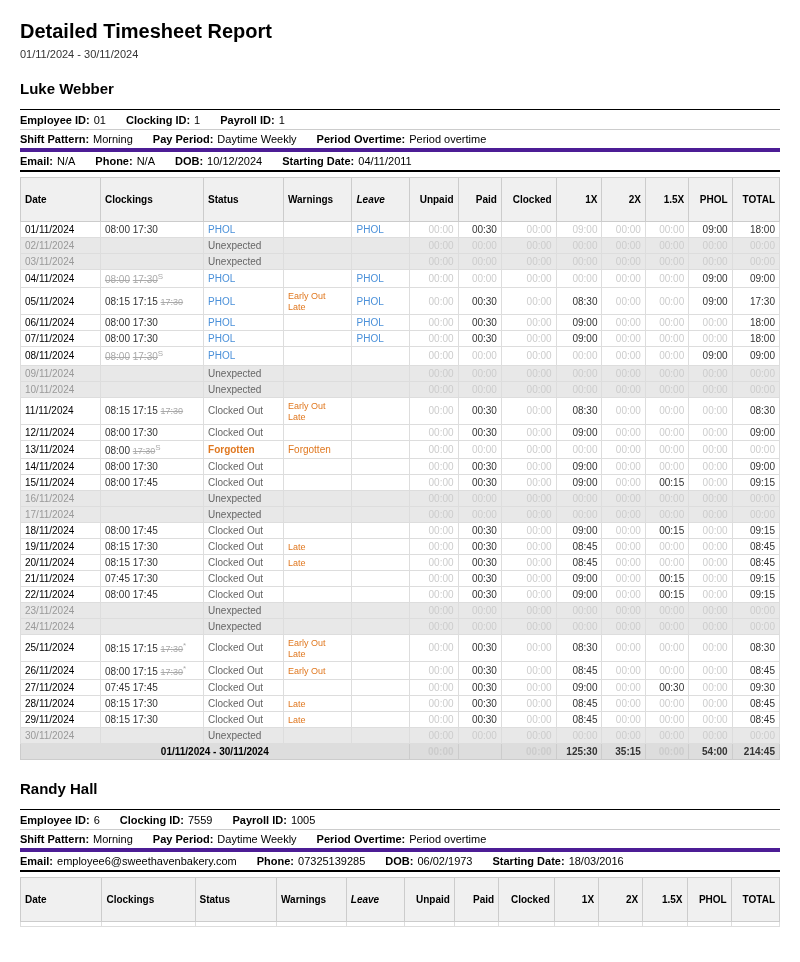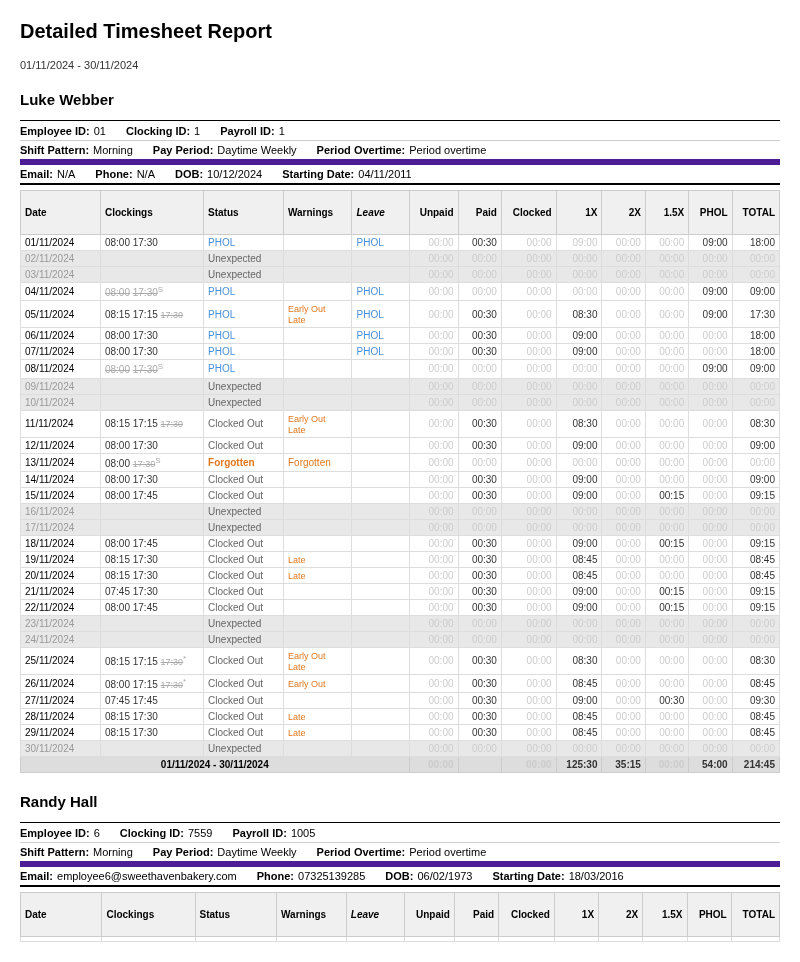--- a/index.html
+++ b/index.html
@@ -1,31 +1,31 @@
 <!DOCTYPE html>
 <html><head>
   <meta charset="utf-8">
   <style>
     * { box-sizing: border-box; margin: 0; padding: 0; }
     body { font-family: Arial, sans-serif; font-size: 11px; background: #fff; color: #000; padding: 20px; }
     
-    .report-title { font-size: 20px; font-weight: bold; margin-bottom: 16px; }
+    .report-title { font-size: 20px; font-weight: bold; margin-bottom: 5px; }
     .report-dates { font-size: 11px; color: #333; margin-bottom: 20px; }
     
     .employee-section { margin-bottom: 20px; }
     .employee-name { font-size: 15px; font-weight: bold; margin-bottom: 4px; border-bottom: 1px solid #000; padding-bottom: 12px; }
     
     .employee-meta { display: flex; gap: 20px; font-size: 11px; margin-bottom: 3px; }
     .employee-meta span { display: flex; gap: 4px; }
     .meta-label { font-weight: bold; }
     
     .shift-info { display: flex; gap: 20px; font-size: 11px; margin-bottom: 3px; border-top: 1px solid #ccc; padding-top: 3px; }
     .shift-info span { display: flex; gap: 4px; }
     
-    .contact-info { display: flex; gap: 20px; font-size: 11px; margin-bottom: 5px; border-top: 6px solid #4c1d95; padding-top: 3px; border-bottom: 2px solid #000; padding-bottom: 3px; }
+    .contact-info { display: flex; gap: 20px; font-size: 11px; margin-bottom: 5px; border-top: 4px solid #4c1d95; padding-top: 3px; border-bottom: 2px solid #000; padding-bottom: 3px; }
     .contact-info span { display: flex; gap: 4px; }
     
     table { width: 100%; border-collapse: collapse; font-size: 10px; margin-bottom: 5px; }
     th { background: #f0f0f0; border: 1px solid #ccc; padding: 16px 4px; text-align: left; font-weight: bold; font-size: 10px; }
     td { border: 1px solid #ddd; padding: 2px 4px; font-size: 10px; white-space: nowrap; }
     
     tr.weekend-row td { background: #e8e8e8; color: #999; }
     tr.normal-row td { background: #fff; }
     
     .date-cell { font-weight: normal; }

